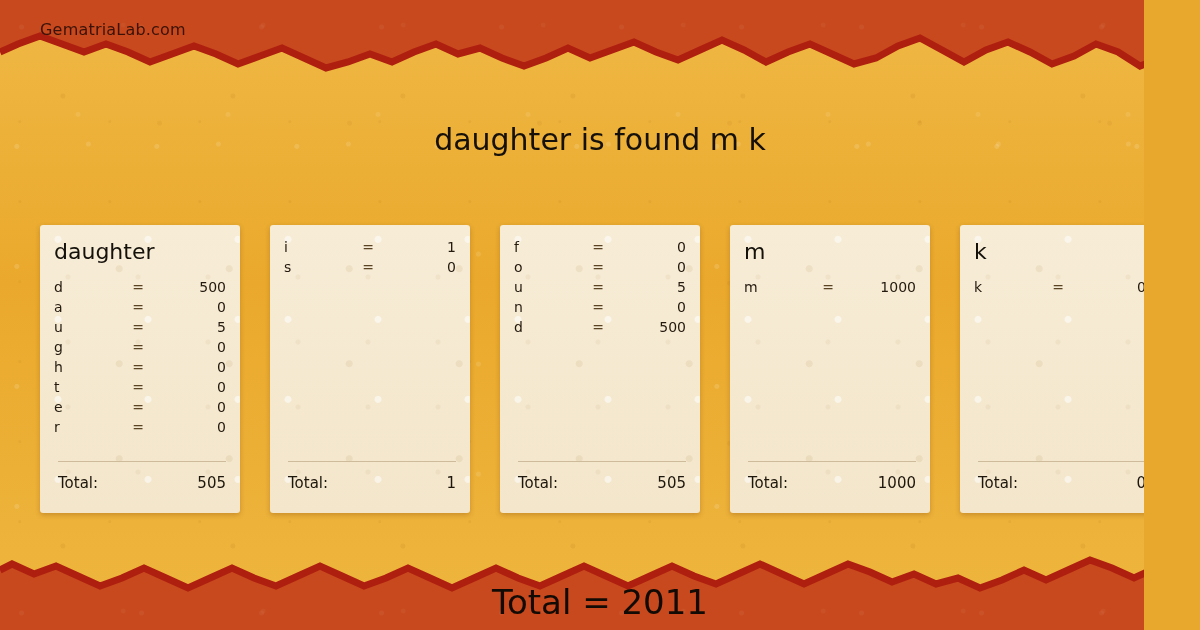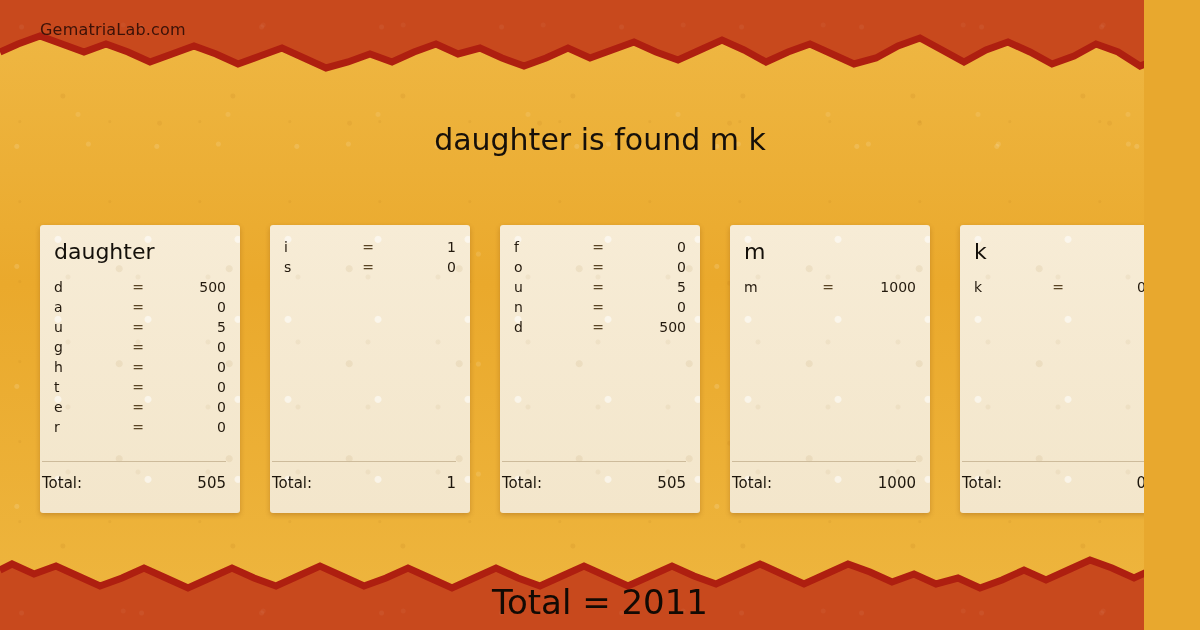--- a/index.html
+++ b/index.html
@@ -139,21 +139,21 @@
     height: 20px;
     font-size: 14px;
     color: #241a0e;
   }
   .row .letter { width: 52px; flex: none; }
   .row .eq { flex: 1 1 auto; text-align: center; color: #5a4424; }
   .row .val { width: 56px; flex: none; text-align: right; }
 
   .card-footer {
     position: absolute;
-    left: 2px;
+    left: 18px;
     right: 14px;
     bottom: 21px;
   }
   .divider {
     height: 1px;
     background: #cdbb9b;
     margin-bottom: 12px;
   }
   .total-line {
     display: flex;

